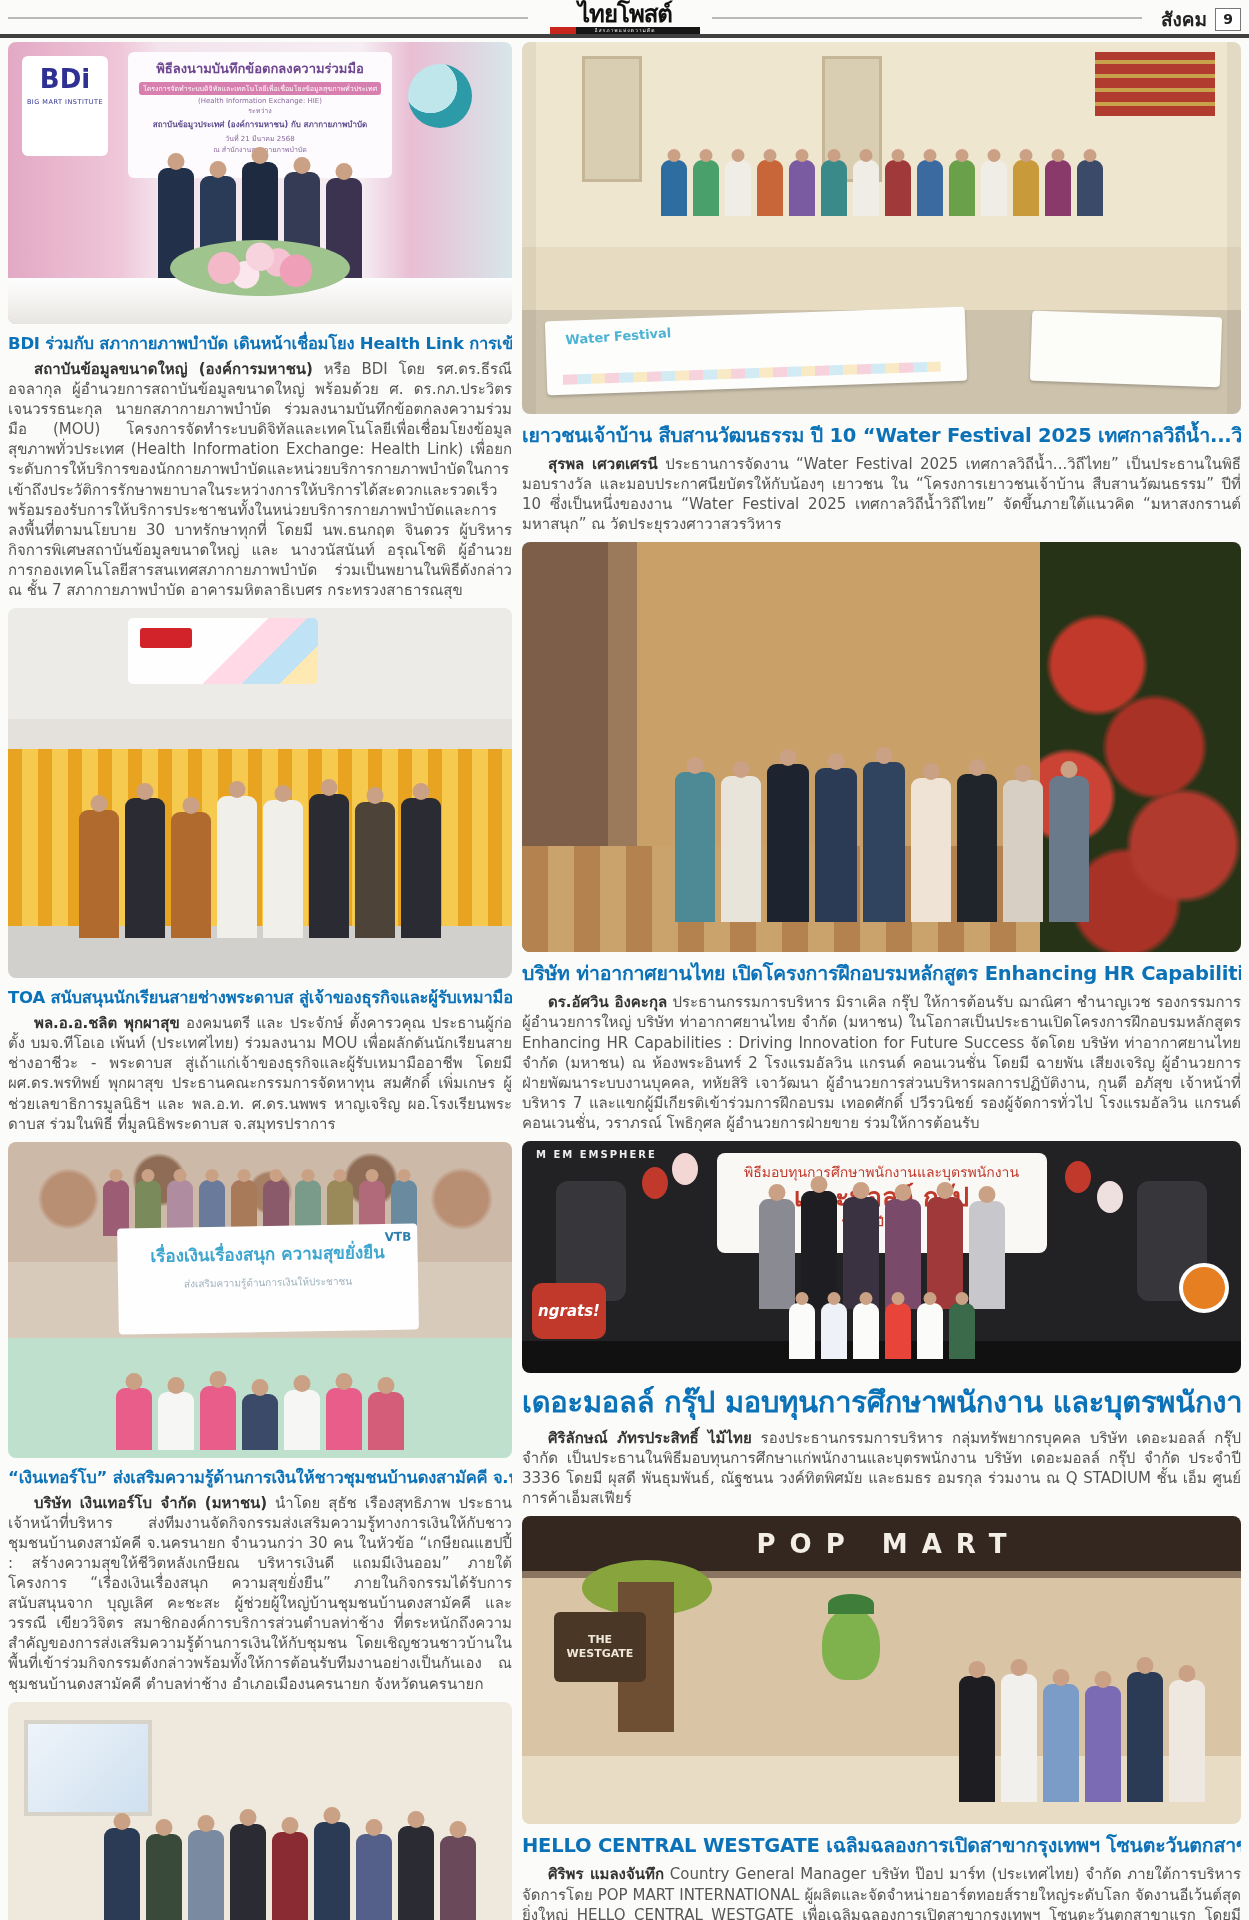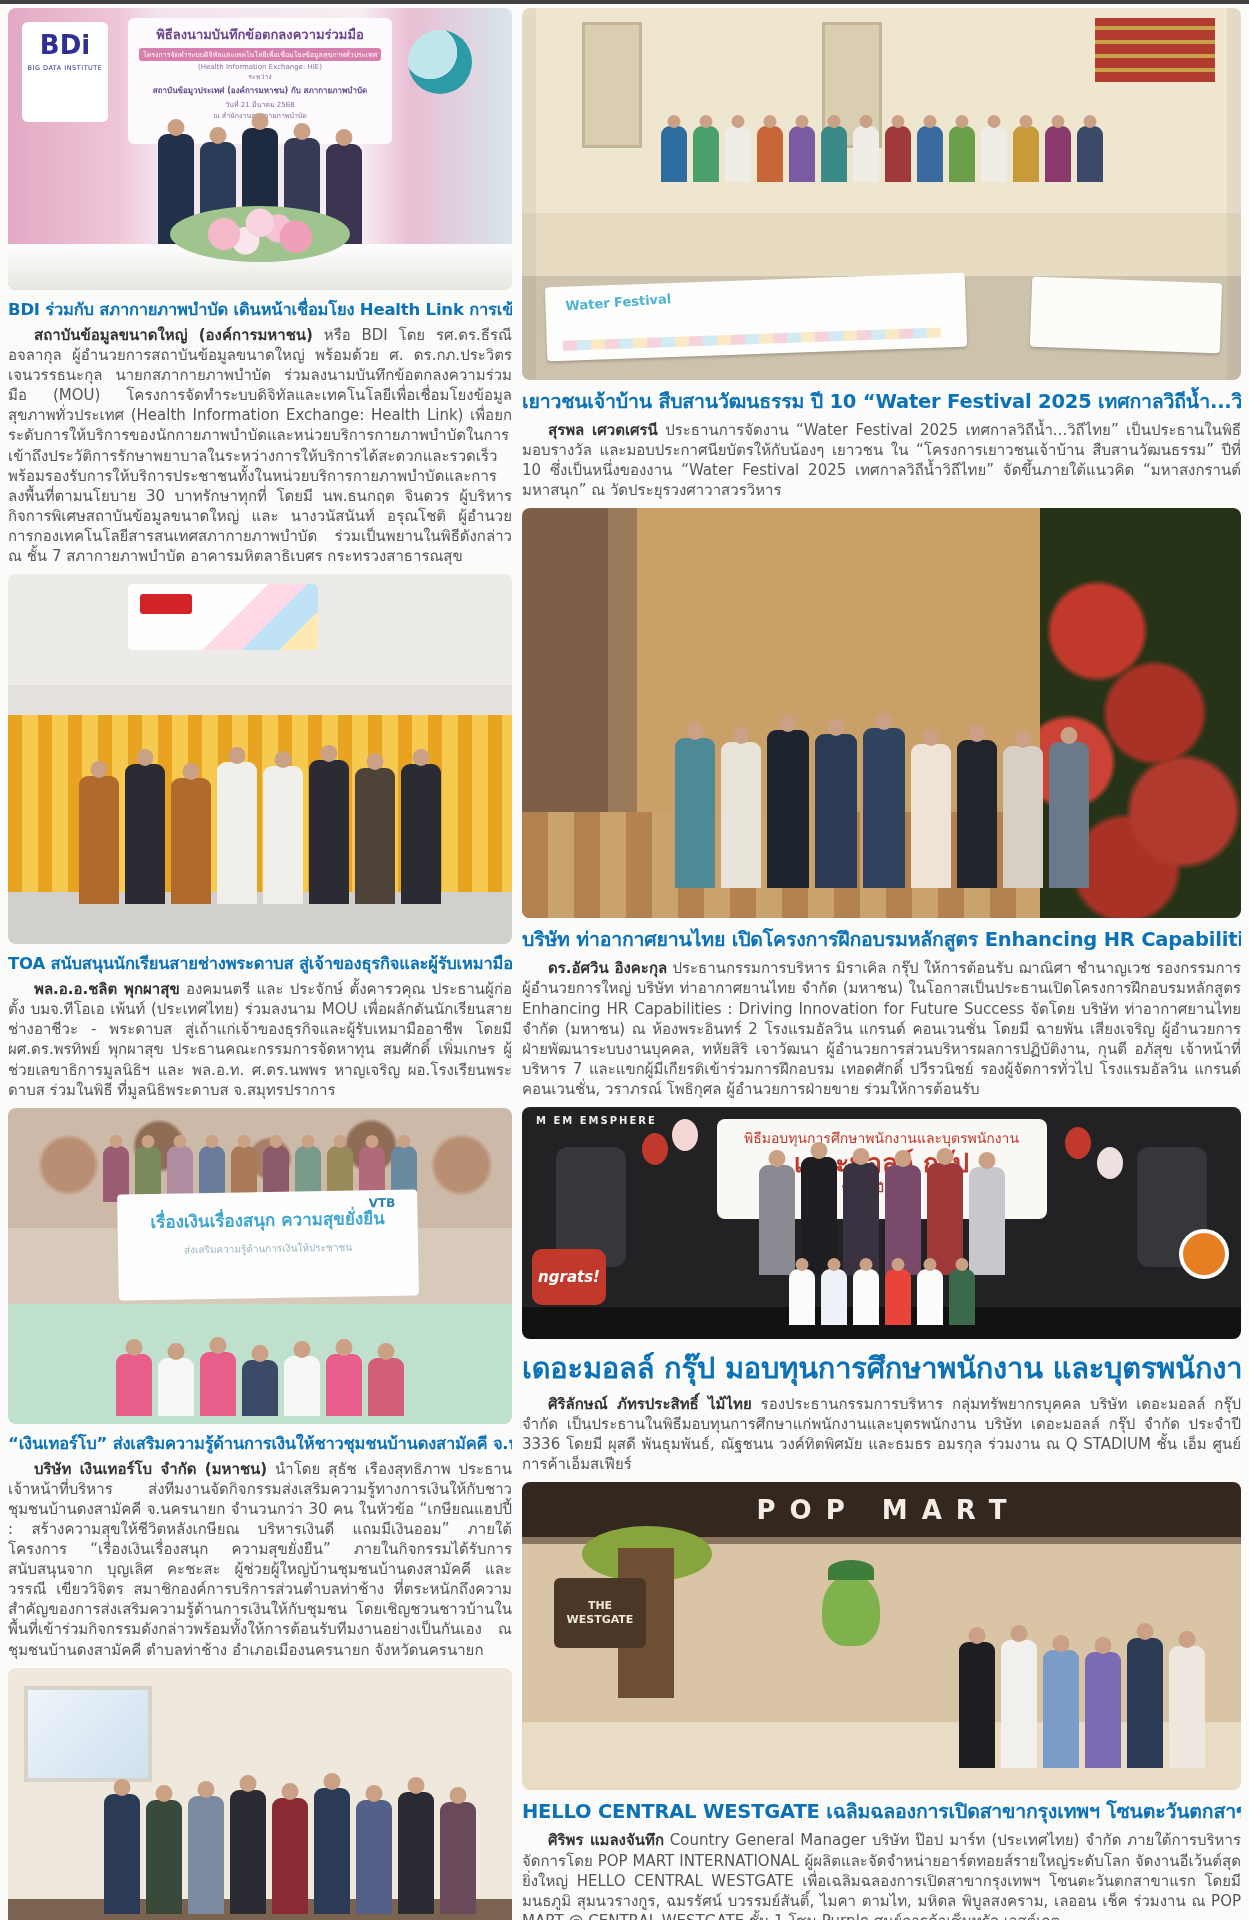--- a/index.html
+++ b/index.html
@@ -86,21 +86,21 @@
     radial-gradient(circle at 12% 18%,#b98f74 0 5%,transparent 6%),
     radial-gradient(circle at 30% 12%,#8e6c56 0 5%,transparent 6%),
     radial-gradient(circle at 52% 16%,#a77f65 0 5%,transparent 6%),
     radial-gradient(circle at 72% 12%,#8e6c56 0 5%,transparent 6%),
     radial-gradient(circle at 90% 18%,#b98f74 0 5%,transparent 6%),
     linear-gradient(#cdb9a8 0 38%,#d8cabb 38% 62%,#bfe0cd 62% 100%);}
   .turbo-banner{position:absolute;left:110px;top:84px;width:300px;height:92px;background:#fefefe;
     border-radius:4px;text-align:center;padding-top:14px;transform:rotate(-1deg);}
   .turbo-b1{font-size:17px;font-weight:bold;color:#3fa6cf;}
   .turbo-b2{font-size:10px;color:#9fb3bd;margin-top:8px;display:block;}
-  .turbo-logo{position:absolute;right:22px;top:6px;font-size:12px;font-weight:bold;color:#2d7fb0;}
+  .turbo-logo{position:absolute;right:6px;top:6px;font-size:12px;font-weight:bold;color:#2d7fb0;}
 
   
   .ph-wtc{height:330px;background:linear-gradient(#efe9dd 0 70%,#7a6350 70% 78%,#5d4b3c 78% 100%);}
   .wtc-screen{position:absolute;left:16px;top:18px;width:120px;height:88px;background:linear-gradient(135deg,#eef4fa,#cfe0ef);border:4px solid #d8d3c8;}
   .wtc-table{position:absolute;left:90px;bottom:0;width:420px;height:58px;background:linear-gradient(#f6f4ef,#ddd8cf);}
   .wtc-folder{position:absolute;bottom:34px;width:54px;height:14px;background:#a32430;border-radius:2px;}
 
   
   .ph-water{height:372px;background:
     linear-gradient(90deg,rgba(0,0,0,0.05) 0 2%,transparent 2% 98%,rgba(0,0,0,0.05) 98%),
@@ -151,31 +151,43 @@
   .pop-monsters{position:absolute;left:32px;top:96px;width:92px;height:70px;background:#4a3726;border-radius:6px;
     color:#efe8d8;font-size:11px;font-weight:bold;text-align:center;display:flex;align-items:center;justify-content:center;line-height:1.3;}
   .pop-mascot{position:absolute;left:300px;top:92px;width:58px;height:72px;border-radius:50% 50% 40% 40%;background:#7fb24c;}
   .pop-mascot::before{content:"";position:absolute;left:6px;top:-14px;width:46px;height:20px;border-radius:50% 50% 0 0;background:#3e7d3a;}
 </style>
 </head>
 <body>
 
 <div class="page">
 
+  <header class="masthead">
+    <div class="mast-line l"></div>
+    <div class="mast-line r"></div>
+    <div class="logo-wrap">
+      <div class="logo-title">ไทยโพสต์</div>
+      <div class="logo-bar"><i></i><span>อิสรภาพแห่งความคิด</span></div>
+    </div>
+    <div class="section-wrap">
+      <span class="section-name">สังคม</span>
+      <span class="page-num">9</span>
+    </div>
+  </header>
   <div class="page-rule"></div>
 
   <div class="cols">
 
     <div class="col-left">
 
       <section class="article">
         <div class="photo ph-bdi">
           <div class="bdi-logo">
             <div class="bdi-logo-b">BDi</div>
-            <span class="bdi-logo-s">BIG DATA INSTITUTE</span>
+            <span class="bdi-logo-s">BIG MART INSTITUTE</span>
           </div>
           <div class="bdi-board">
             <div class="bdi-t1">พิธีลงนามบันทึกข้อตกลงความร่วมมือ</div>
             <div class="bdi-t2">โครงการจัดทำระบบดิจิทัลและเทคโนโลยีเพื่อเชื่อมโยงข้อมูลสุขภาพทั่วประเทศ</div>
             <div class="bdi-t3">(Health Information Exchange: HIE)</div>
             <div class="bdi-t4">ระหว่าง</div>
             <div class="bdi-t5">สถาบันข้อมูวประเทศ่ (องค์การมหาชน) กับ สภากายภาพบำบัด</div>
             <div class="bdi-t6">วันที่ 21 มีนาคม 2568</div>
             <div class="bdi-t7">ณ สำนักงานสภากายภาพบำบัด</div>
           </div>

